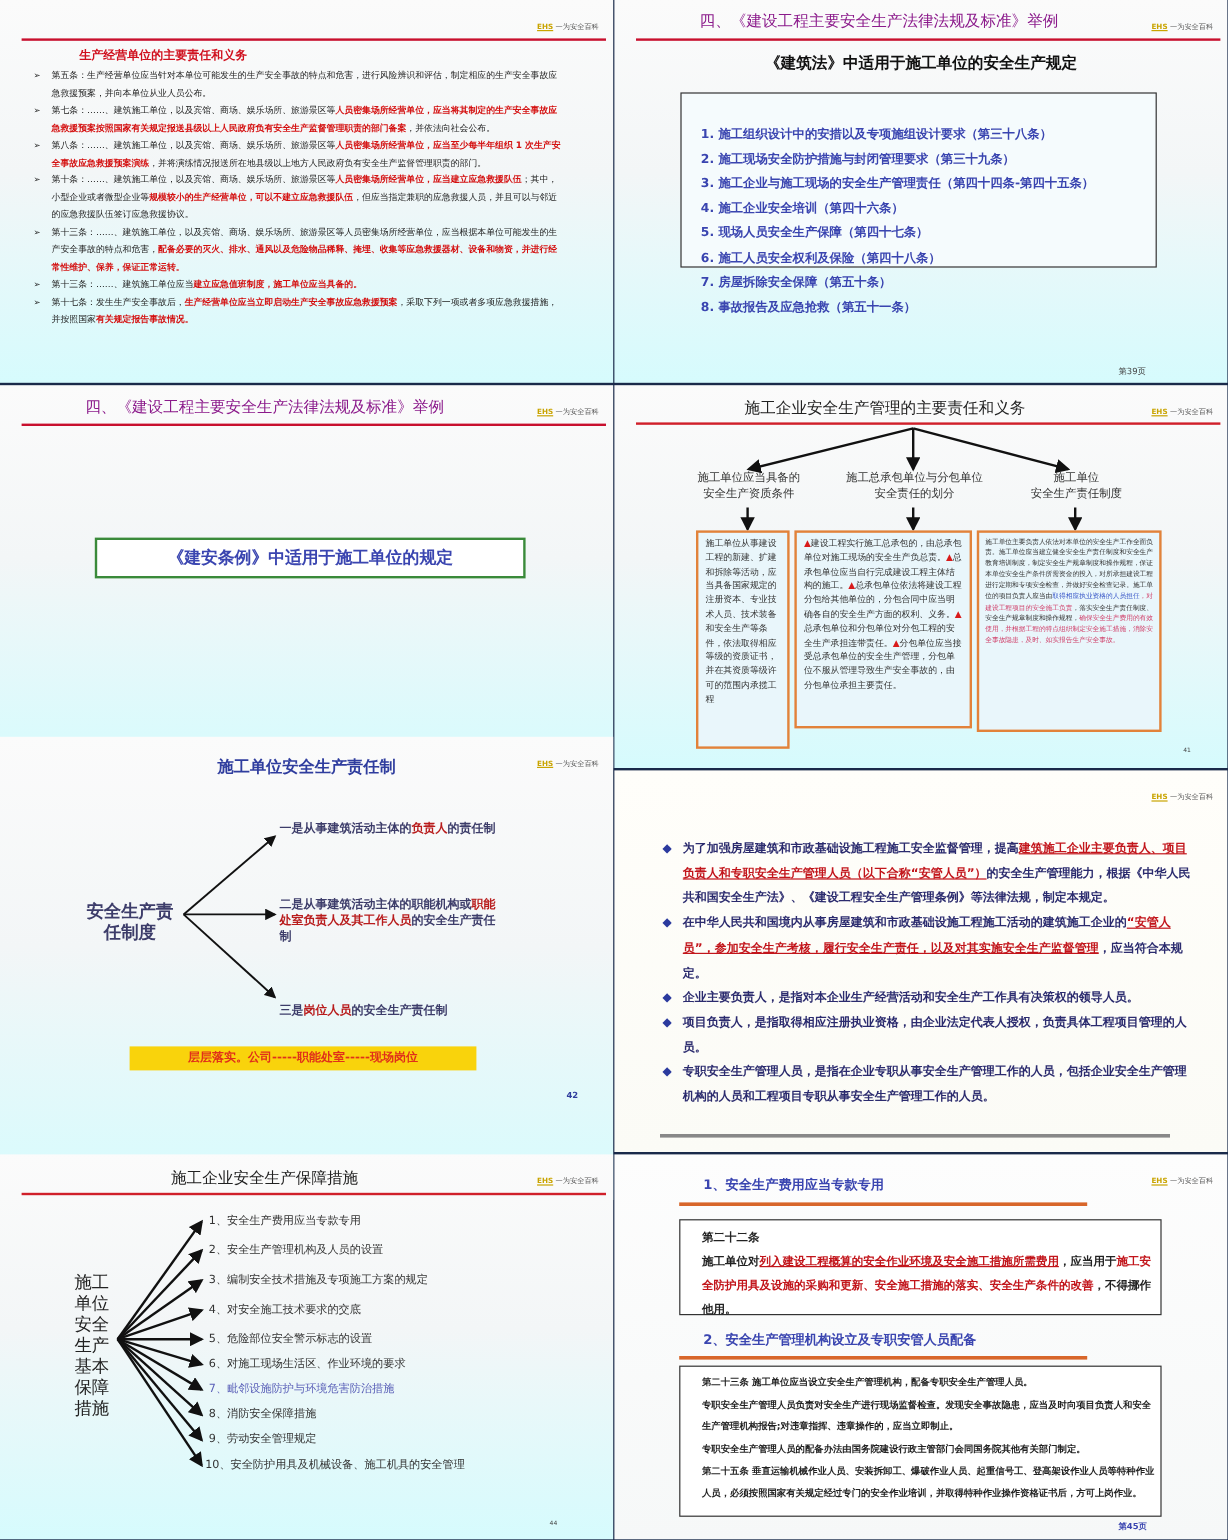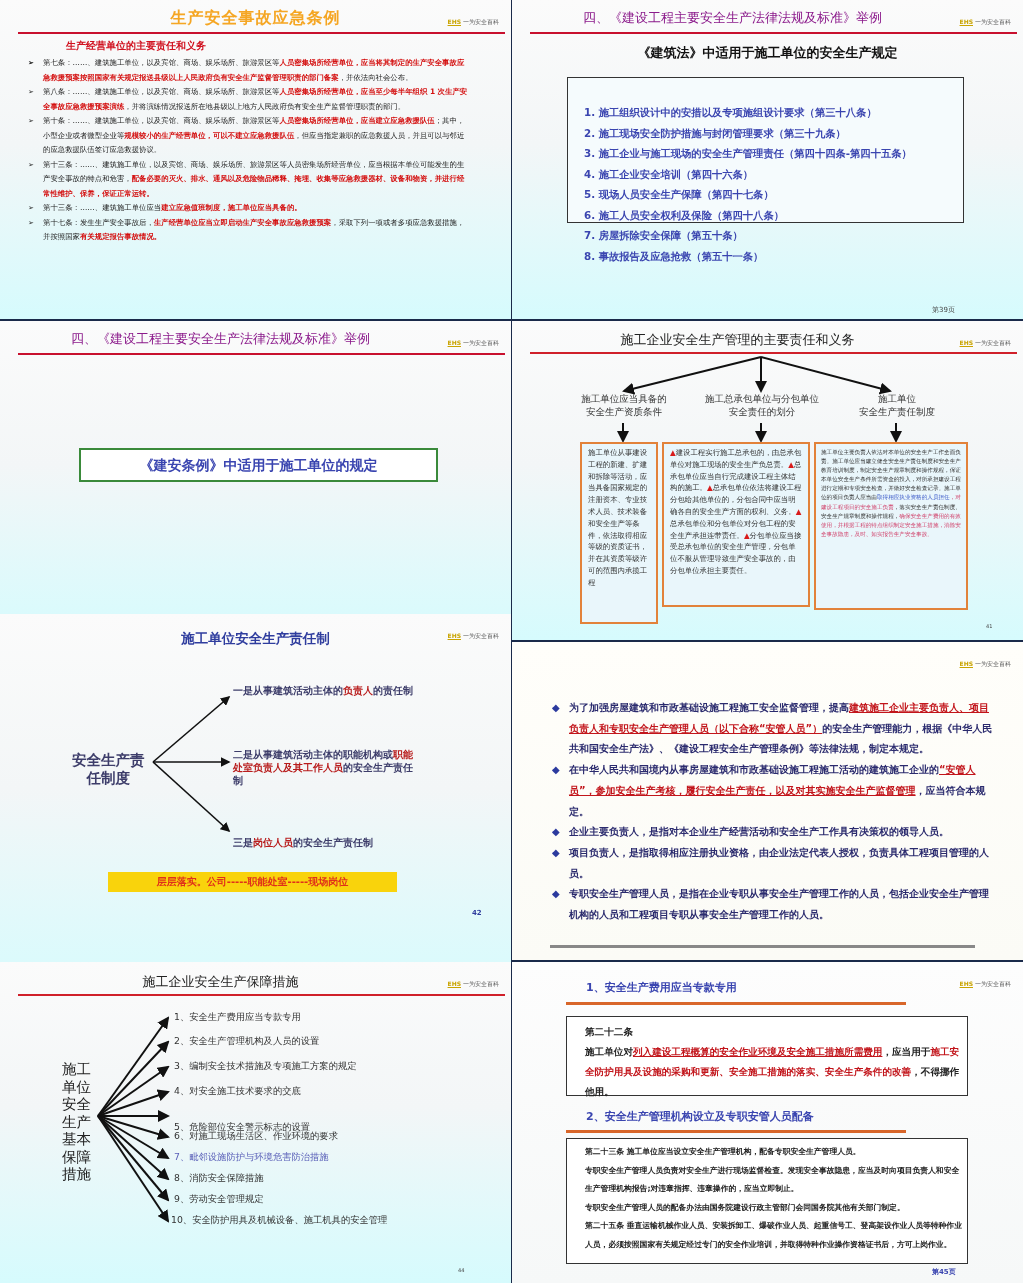--- a/index.html
+++ b/index.html
@@ -74,26 +74,25 @@
   .s8 .ru{color:#c2151b;text-decoration:underline}
   .s8 .rr{color:#c2151b}
   .wm{position:absolute;left:672px;top:1228px;font-size:18px;color:#d01818;white-space:nowrap;letter-spacing:-0.3px;opacity:0.9}
 </style>
 </head>
 <body>
 
 <div class="grid">
 
   <div class="slide s1">
-    <div class="ttl">生产安全事故应急条例</div>
     <div class="logo"><b>EHS</b><span>一为安全百科</span></div>
     <div class="redline" style="top:32px"></div>
     <div class="sub">生产经营单位的主要责任和义务</div>
     <div class="arts" id="s1arts">
-        <div class="art"><span class="arr">➢</span></div>
+        <div class="art"><span class="arr">➢</span><span>第五条：生产经营单位应当针对本单位可能发生的生产安全事故的特点和危害，进行风险辨识和评估，制定相应的生产安全事故应急救援预案，并向本单位从业人员公布。</span></div>
         <div class="art"><span class="arr">➢</span><span>第七条：……、建筑施工单位，以及宾馆、商场、娱乐场所、旅游景区等</span><span class="redb">人员密集场所经营单位，应当将其制定的生产安全事故应急救援预案按照国家有关规定报送县级以上人民政府负有安全生产监督管理职责的部门备案</span><span>，并依法向社会公布。</span></div>
         <div class="art"><span class="arr">➢</span><span>第八条：……、建筑施工单位，以及宾馆、商场、娱乐场所、旅游景区等</span><span class="redb">人员密集场所经营单位，应当至少每半年组织 1 次生产安全事故应急救援预案演练</span><span>，并将演练情况报送所在地县级以上地方人民政府负有安全生产监督管理职责的部门。</span></div>
         <div class="art"><span class="arr">➢</span><span>第十条：……、建筑施工单位，以及宾馆、商场、娱乐场所、旅游景区等</span><span class="redb">人员密集场所经营单位，应当建立应急救援队伍</span><span>；其中，小型企业或者微型企业等</span><span class="redb">规模较小的生产经营单位，可以不建立应急救援队伍</span><span>，但应当指定兼职的应急救援人员，并且可以与邻近的应急救援队伍签订应急救援协议。</span></div>
         <div class="art"><span class="arr">➢</span><span>第十三条：……、建筑施工单位，以及宾馆、商场、娱乐场所、旅游景区等人员密集场所经营单位，应当根据本单位可能发生的生产安全事故的特点和危害，</span><span class="redb">配备必要的灭火、排水、通风以及危险物品稀释、掩埋、收集等应急救援器材、设备和物资，并进行经常性维护、保养，保证正常运转。</span></div>
         <div class="art"><span class="arr">➢</span><span>第十三条：……、建筑施工单位应当</span><span class="redb">建立应急值班制度，施工单位应当具备的。</span></div>
         <div class="art"><span class="arr">➢</span><span>第十七条：发生生产安全事故后，</span><span class="redb">生产经营单位应当立即启动生产安全事故应急救援预案</span><span>，采取下列一项或者多项应急救援措施</span><span>，并按照国家</span><span class="redb">有关规定报告事故情况。</span></div>
       </div>
   </div>
 
   <div class="slide s2">
@@ -213,21 +212,21 @@
         <line x1="98" y1="154" x2="168" y2="217" stroke="#111" stroke-width="2" marker-end="url(#ah7)"></line>
         <line x1="98" y1="154" x2="168" y2="238" stroke="#111" stroke-width="2" marker-end="url(#ah7)"></line>
         <line x1="98" y1="154" x2="168" y2="259" stroke="#111" stroke-width="2" marker-end="url(#ah7)"></line>
       </svg>
     <div class="vert title-serif">施工单位安全生产基本保障措施</div>
     <div class="opts" id="s7opts">
         <div class="opt" style="top: 1px; left: 0px;">1、安全生产费用应当专款专用</div>
         <div class="opt" style="top: 25px; left: 0px;">2、安全生产管理机构及人员的设置</div>
         <div class="opt" style="top: 50px; left: 0px;">3、编制安全技术措施及专项施工方案的规定</div>
         <div class="opt" style="top: 75px; left: 0px;">4、对安全施工技术要求的交底</div>
-        <div class="opt" style="top: 99px; left: 0px; margin-top: 12px;">5、危险部位安全警示标志的设置</div>
+        <div class="opt" style="top: 99px; left: 0px;">5、危险部位安全警示标志的设置</div>
         <div class="opt" style="top: 120px; left: 0px;">6、对施工现场生活区、作业环境的要求</div>
         <div class="opt" style="top: 141px; left: 0px; color: rgb(90, 96, 184);">7、毗邻设施防护与环境危害防治措施</div>
         <div class="opt" style="top: 162px; left: 0px;">8、消防安全保障措施</div>
         <div class="opt" style="top: 183px; left: 0px;">9、劳动安全管理规定</div>
         <div class="opt" style="top: 204px; left: -3px;">10、安全防护用具及机械设备、施工机具的安全管理</div>
       </div>
     <div class="pg" style="left:458px;top:305px;font-size:5px">44</div>
   </div>
 
   <div class="slide s8">

